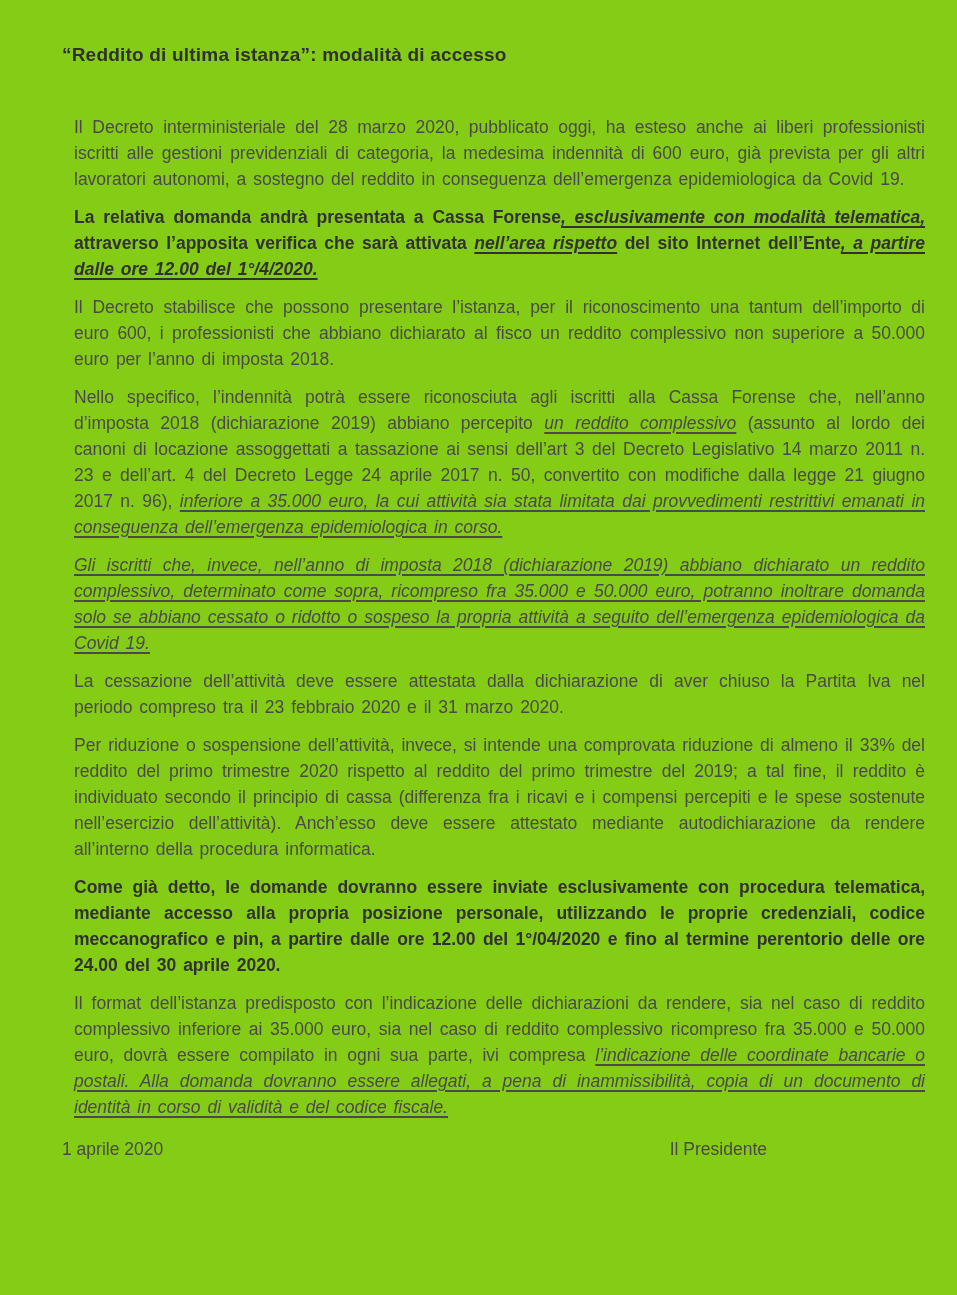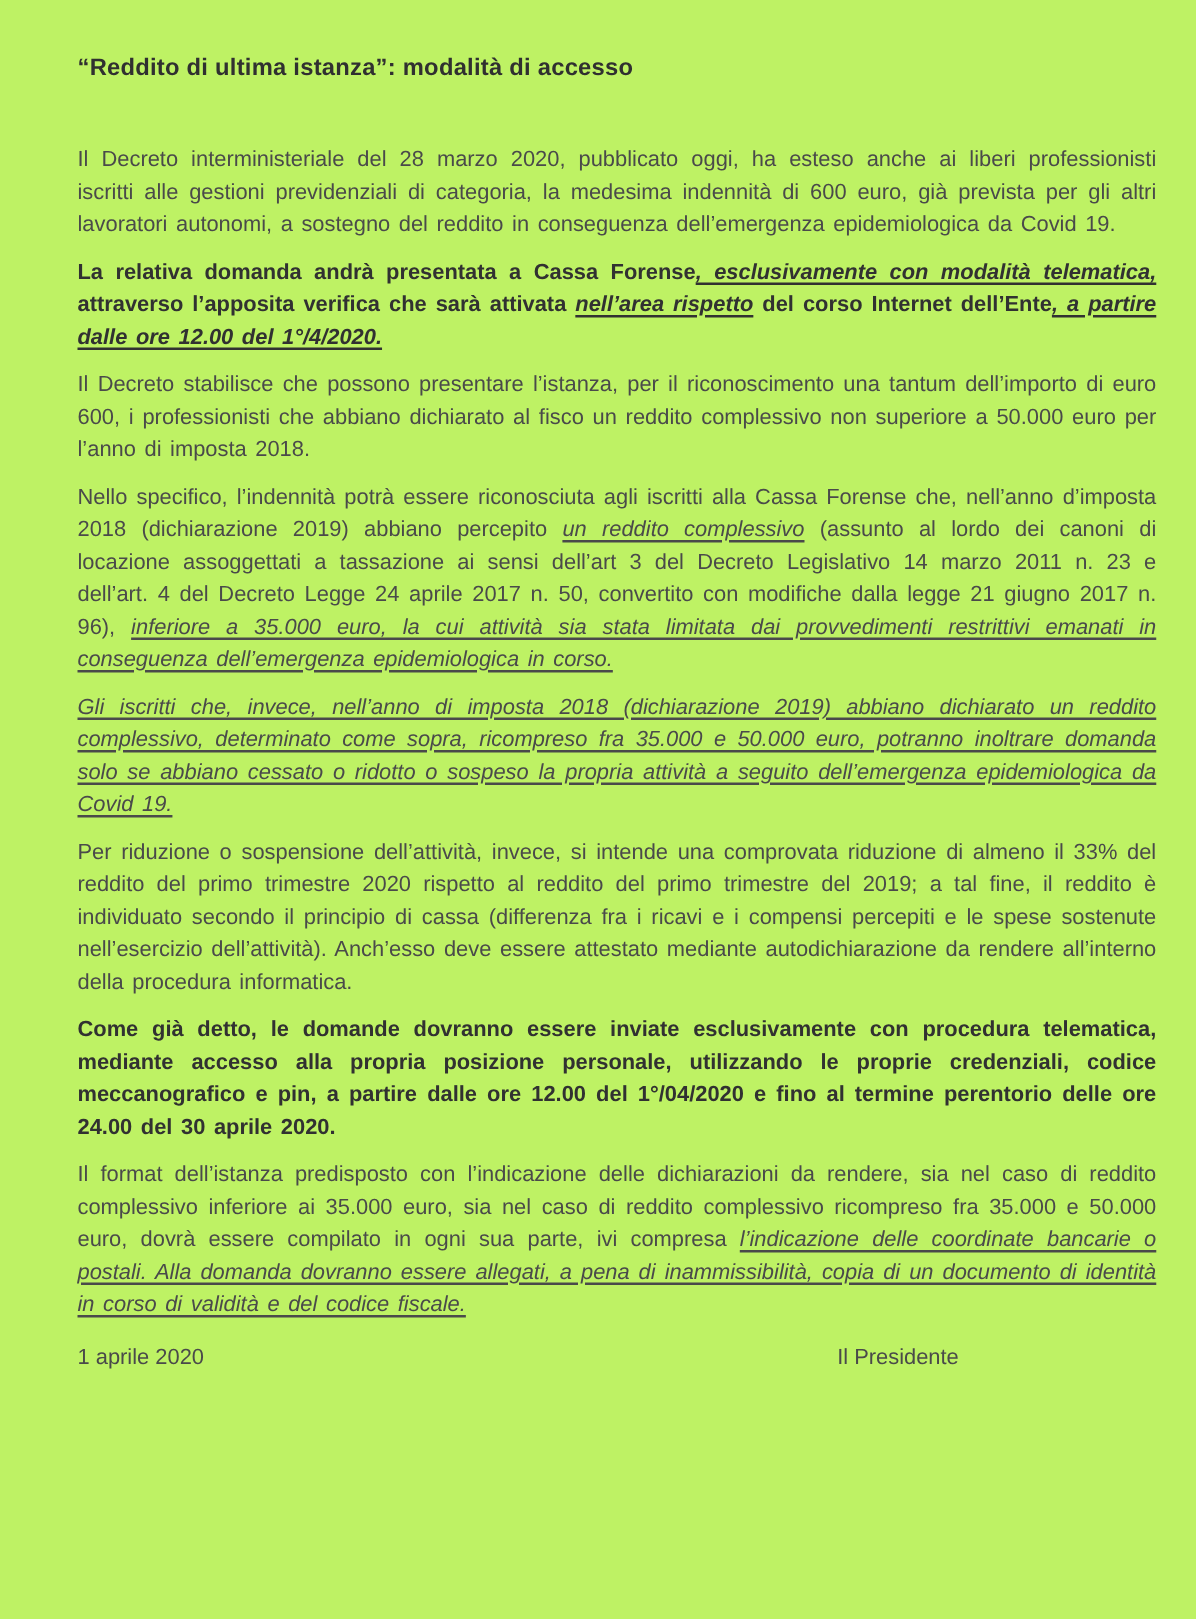--- a/index.html
+++ b/index.html
@@ -5,38 +5,38 @@
   html, body {
     margin: 0;
     padding: 0;
     background: #ffffff;
   }
   .page {
     position: relative;
     box-sizing: border-box;
     width: 957px;
     height: 1295px;
-    background: #bef264;
+    background: #84cc16;
     padding: 42px 32px 0 62px;
     font-family: "Liberation Sans", sans-serif;
     font-size: 17.5px;
     line-height: 26px;
     color: #4a4a4a;
     overflow: hidden;
   }
   .doc-title {
     font-size: 19px;
     font-weight: bold;
     color: #303030;
     margin: 0 0 46px 0;
     letter-spacing: 0.2px;
     text-align: left;
   }
   .para {
-    margin: 0 0 12px 0;
+    margin: 0 0 12px 12px;
     text-align: justify;
     word-spacing: 2px;
   }
   .para.bold {
     font-weight: bold;
     color: #313131;
   }
   .u {
     text-decoration: underline;
     text-underline-offset: 3px;
@@ -65,24 +65,25 @@
   }
 </style>
 </head>
 <body>
 
 <div class="page">
   <h1 class="doc-title">“Reddito di ultima istanza”: modalità di accesso</h1>
 
   <div>
       <p class="para normal"><span>Il Decreto interministeriale del 28 marzo 2020, pubblicato oggi, ha esteso anche ai liberi professionisti iscritti alle gestioni previdenziali di categoria, la medesima indennità di 600 euro, già prevista per gli altri lavoratori autonomi, a sostegno del reddito in conseguenza dell’emergenza epidemiologica da Covid 19.</span></p>
-      <p class="para bold"><span>La relativa domanda andrà presentata a Cassa Forense</span><span class="u">, esclusivamente con modalità telematica,</span><span> attraverso l’apposita verifica che sarà attivata </span><span class="u">nell’area rispetto</span><span> del corso Internet dell’Ente</span><span class="u">, a partire dalle ore 12.00 del 1°/4/2020.</span></p>
+      <p class="para bold"><span>La relativa domanda andrà presentata a Cassa Forense</span><span class="u">, esclusivamente con modalità telematica,</span><span> attraverso l’apposita verifica che sarà attivata </span><span class="u">nell’area rispetto</span><span> del sito Internet dell’Ente</span><span class="u">, a partire dalle ore 12.00 del 1°/4/2020.</span></p>
       <p class="para normal"><span>Il Decreto stabilisce che possono presentare l’istanza, per il riconoscimento una tantum dell’importo di euro 600, i professionisti che abbiano dichiarato al fisco un reddito complessivo non superiore a 50.000 euro per l’anno di imposta 2018.</span></p>
       <p class="para normal"><span>Nello specifico, l’indennità potrà essere riconosciuta agli iscritti alla Cassa Forense che, nell’anno d’imposta 2018 (dichiarazione 2019) abbiano percepito </span><span class="u">un reddito complessivo</span><span> </span><span class="i">(assunto al lordo dei canoni di locazione assoggettati a tassazione ai sensi dell’art 3 del Decreto Legislativo 14 marzo 2011 n. 23 e dell’art. 4 del Decreto Legge 24 aprile 2017 n. 50, convertito con modifiche dalla legge 21 giugno 2017 n. 96),</span><span> </span><span class="u">inferiore a 35.000 euro, la cui attività sia stata limitata dai provvedimenti restrittivi emanati in conseguenza dell’emergenza epidemiologica in corso.</span></p>
       <p class="para normal"><span class="u">Gli iscritti che, invece, nell’anno di imposta 2018 (dichiarazione 2019) abbiano dichiarato un reddito complessivo, determinato come sopra, ricompreso fra 35.000 e 50.000 euro, potranno inoltrare domanda solo se abbiano cessato o ridotto o sospeso la propria attività a seguito dell’emergenza epidemiologica da Covid 19.</span></p>
+      <p class="para normal"><span>La cessazione dell’attività deve essere attestata dalla dichiarazione di aver chiuso la Partita Iva nel periodo compreso tra il 23 febbraio 2020 e il 31 marzo 2020.</span></p>
       <p class="para normal"><span>Per riduzione o sospensione dell’attività, invece, si intende una comprovata riduzione di almeno il 33% del reddito del primo trimestre 2020 rispetto al reddito del primo trimestre del 2019; a tal fine, il reddito è individuato secondo il principio di cassa (differenza fra i ricavi e i compensi percepiti e le spese sostenute nell’esercizio dell’attività). Anch’esso deve essere attestato mediante autodichiarazione da rendere all’interno della procedura informatica.</span></p>
       <p class="para bold"><span>Come già detto, le domande dovranno essere inviate esclusivamente con procedura telematica, mediante accesso alla propria posizione personale, utilizzando le proprie credenziali, codice meccanografico e pin, a partire dalle ore 12.00 del 1°/04/2020 e fino al termine perentorio delle ore 24.00 del 30 aprile 2020.</span></p>
       <p class="para normal"><span>Il format dell’istanza predisposto con l’indicazione delle dichiarazioni da rendere, sia nel caso di reddito complessivo inferiore ai 35.000 euro, sia nel caso di reddito complessivo ricompreso fra 35.000 e 50.000 euro, dovrà essere compilato in ogni sua parte, ivi compresa </span><span class="u">l’indicazione delle coordinate bancarie o postali. Alla domanda dovranno essere allegati, a pena di inammissibilità, copia di un documento di identità in corso di validità e del codice fiscale.</span></p>
     </div>
 
   <div class="footer">
     <div class="footer-date">1 aprile 2020</div>
     <div class="signature">
       <div>Il Presidente</div>
 

